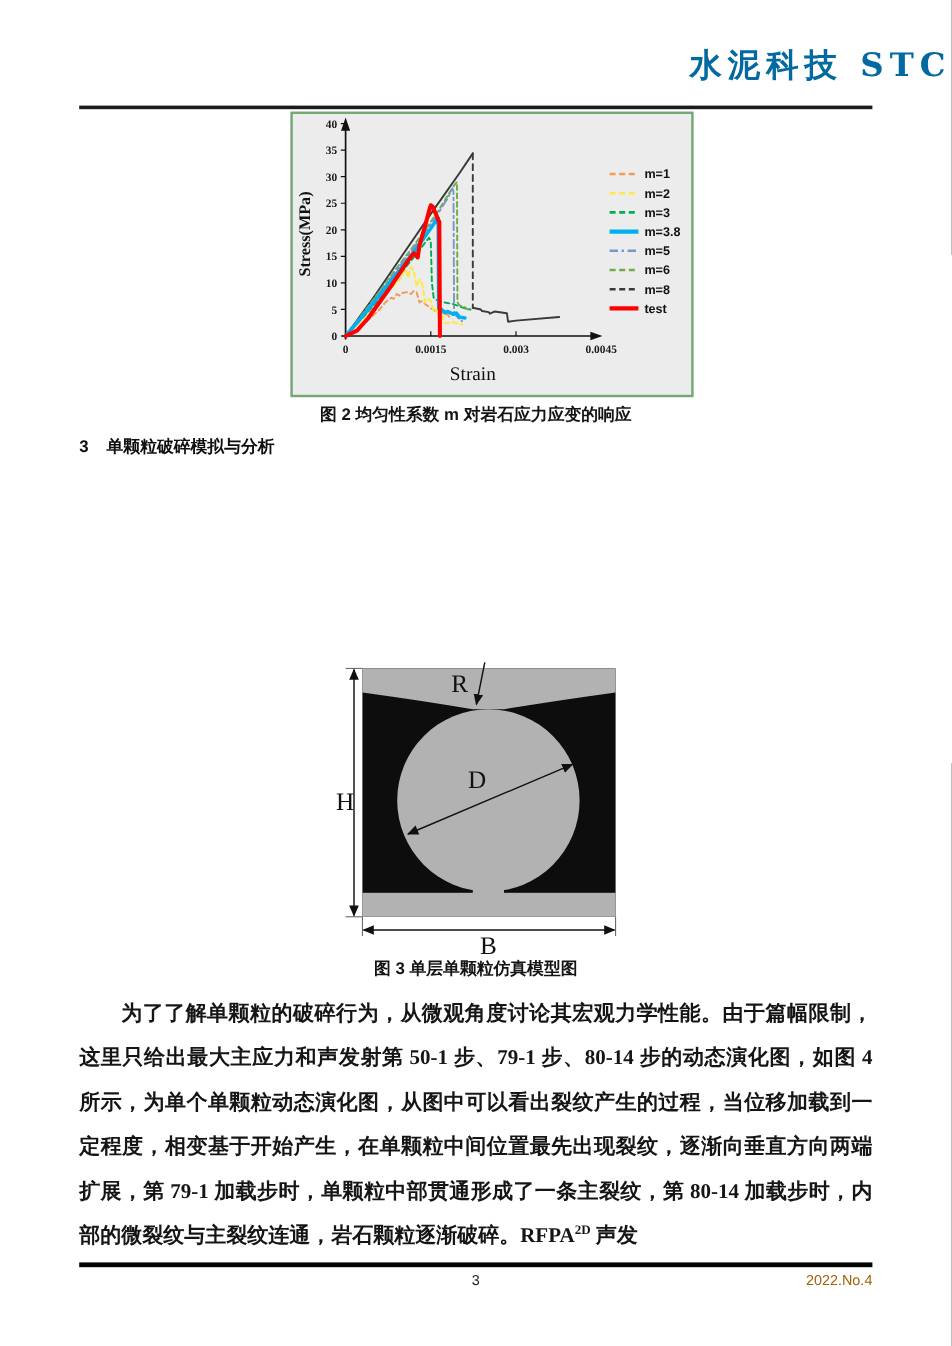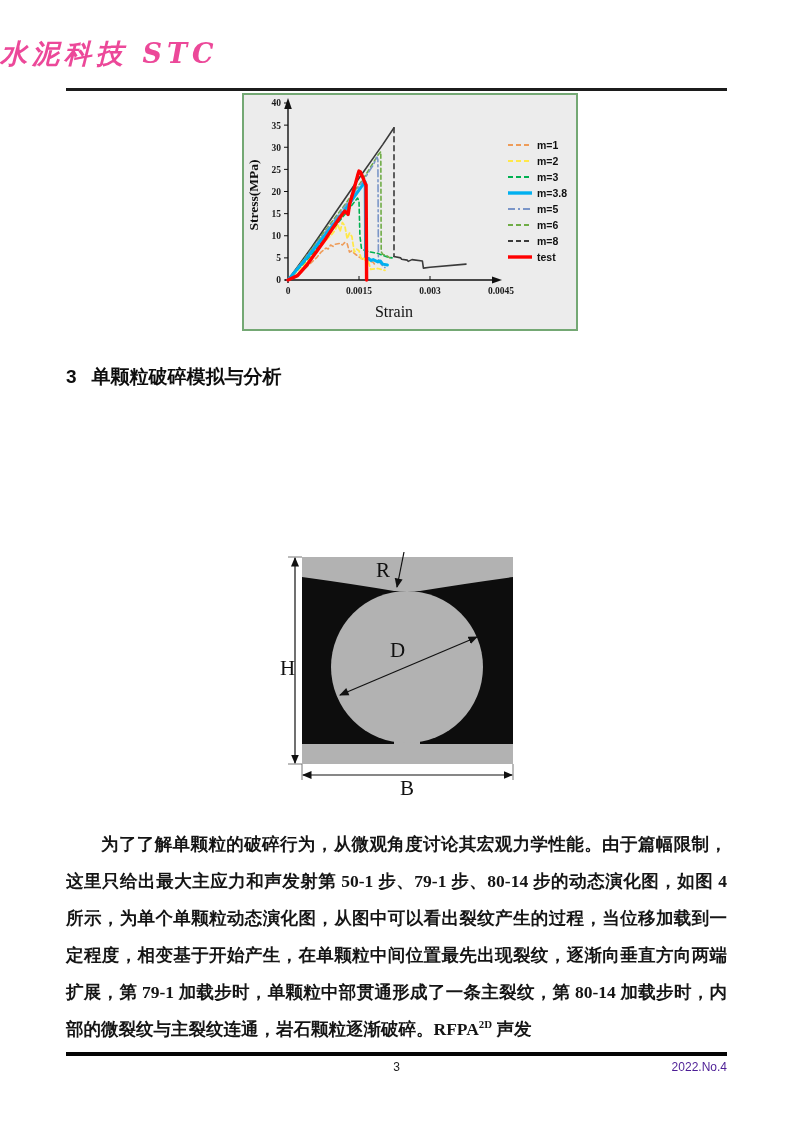--- a/index.html
+++ b/index.html
@@ -3,58 +3,58 @@
 <meta charset="utf-8">
 <style>
   html,body { margin:0; padding:0; background:#888; }
   .page {
     position:relative; width:793px; height:1122px; margin:0 auto;
     background:#ffffff; overflow:hidden;
     font-family:"Liberation Serif","DejaVu Serif",serif; color:#111;
   }
   .abs { position:absolute; }
   .journal-title {
-    top:36px; left:0; width:100%; text-align:left;
+    top:36px; left:0; width:100%; text-align:right;
     font-family:"DejaVu Serif","Liberation Serif",serif;
-    font-style:italic; font-weight:bold; font-size:27px; letter-spacing:5px; color:#ec4899;
+    font-weight:bold; font-size:27px; letter-spacing:5px; color:#0369a1;
   }
   .header-rule { top:88px; left:66px; width:661px; height:3px; background:#1c1c1c; }
   .fig2-box {
     top:93px; left:242px; width:336px; height:238px; box-sizing:border-box;
     background:#ececec; border:2px solid #74a874;
   }
   .caption {
     left:0; width:100%; text-align:center;
     font-family:"Liberation Sans","DejaVu Sans",sans-serif;
     font-weight:bold; font-size:14px; color:#141414;
   }
   .cap-fig2 { top:337px; }
   .cap-fig3 { top:799px; }
   .section-heading {
     top:364px; left:66px;
     font-family:"Liberation Sans","DejaVu Sans",sans-serif;
-    font-weight:bold; font-size:19px; color:#0e0e0e;
+    font-weight:bold; font-size:14px; color:#0e0e0e;
   }
   .section-heading .sec-title { margin-left:15px; }
   .para {
     left:66px; width:661px;
     font-size:17.5px; line-height:37px; text-align:justify; text-indent:2em; color:#151515;
   }
   .para sup { font-size:0.62em; line-height:0; }
   .para1 { top:403px; }
   .para2 { top:826px;font-weight:bold; }
   .fig3-wrap { top:551px; left:280px; width:235px; height:245px; }
   .footer-rule { top:1052px; left:66px; width:661px; height:4px; background:#050505; }
   .footer-page {
     top:1060px; left:0; width:100%; text-align:center;
     font-family:"Liberation Sans","DejaVu Sans",sans-serif; font-size:12px; color:#222;
   }
   .footer-issue {
     top:1060px; right:66px;
-    font-family:"Liberation Sans","DejaVu Sans",sans-serif; font-size:12px; color:#4c1d95;
+    font-family:"Liberation Sans","DejaVu Sans",sans-serif; font-size:12px; color:#a16207;
   }
   svg text { user-select:none; }
 </style>
 </head>
 <body>
 
 <div class="page">
 
   <div class="abs journal-title">水泥科技 STC</div>
   <div class="abs header-rule"></div>
@@ -113,20 +113,21 @@
         <text x="293" y="117.6" font-size="10.5" font-weight="bold" font-family="&quot;Liberation Sans&quot;,sans-serif" fill="#111">m=5</text>
         <line x1="264" y1="130" x2="288" y2="130" stroke="#6fac46" stroke-width="2.2" stroke-dasharray="5,3"></line>
         <text x="293" y="133.6" font-size="10.5" font-weight="bold" font-family="&quot;Liberation Sans&quot;,sans-serif" fill="#111">m=6</text>
         <line x1="264" y1="146" x2="288" y2="146" stroke="#3a3a3a" stroke-width="2.2" stroke-dasharray="5,3"></line>
         <text x="293" y="149.6" font-size="10.5" font-weight="bold" font-family="&quot;Liberation Sans&quot;,sans-serif" fill="#111">m=8</text>
         <line x1="264" y1="162" x2="288" y2="162" stroke="#ff0000" stroke-width="3.4"></line>
         <text x="293" y="165.6" font-size="10.5" font-weight="bold" font-family="&quot;Liberation Sans&quot;,sans-serif" fill="#111">test</text>
       </svg>
   </div>
 
+  <div class="abs caption cap-fig2">图 2 均匀性系数 m 对岩石应力应变的响应</div>
 
   <div class="abs section-heading">
     <span class="sec-num">3</span><span class="sec-title">单颗粒破碎模拟与分析</span>
   </div>
 
 
   <div class="abs fig3-wrap">
     <svg width="235" height="245" viewBox="0 0 235 245">
       <defs>
         <marker id="mEnd" markerUnits="userSpaceOnUse" markerWidth="11" markerHeight="9" refX="8.5" refY="4.5" orient="auto">
@@ -154,20 +155,21 @@
       <line x1="15" y1="7" x2="15" y2="212" stroke="#111" stroke-width="1.2" marker-start="url(#mStart)" marker-end="url(#mEnd)"></line>
       <text x="0" y="124" font-size="21" fill="#111">H</text>
 
       <line x1="22" y1="213" x2="22" y2="229" stroke="#555" stroke-width="0.8"></line>
       <line x1="233" y1="213" x2="233" y2="229" stroke="#555" stroke-width="0.8"></line>
       <line x1="23" y1="224" x2="232" y2="224" stroke="#111" stroke-width="1.2" marker-start="url(#mStart)" marker-end="url(#mEnd)"></line>
       <text x="120" y="244" font-size="21" fill="#111">B</text>
     </svg>
   </div>
 
+  <div class="abs caption cap-fig3">图 3 单层单颗粒仿真模型图</div>
 
   <div class="abs para para2"><span>为了了解单颗粒的破碎行为，从微观角度讨论其宏观力学性能。由于篇幅限制，这里只给出最大主应力和声发射第 50-1 步、79-1 步、80-14 步的动态演化图，如图 4 所示，为单个单颗粒动态演化图，从图中可以看出裂纹产生的过程，当位移加载到一定程度，相变基于开始产生，在单颗粒中间位置最先出现裂纹，逐渐向垂直方向两端扩展，第 79-1 加载步时，单颗粒中部贯通形成了一条主裂纹，第 80-14 加载步时，内部的微裂纹与主裂纹连通，岩石颗粒逐渐破碎。RFPA</span><sup>2D</sup><span> 声发</span></div>
 
   <div class="abs footer-rule"></div>
   <div class="abs footer-page">3</div>
   <div class="abs footer-issue">2022.No.4</div>
 
 </div>
 
 </body></html>

